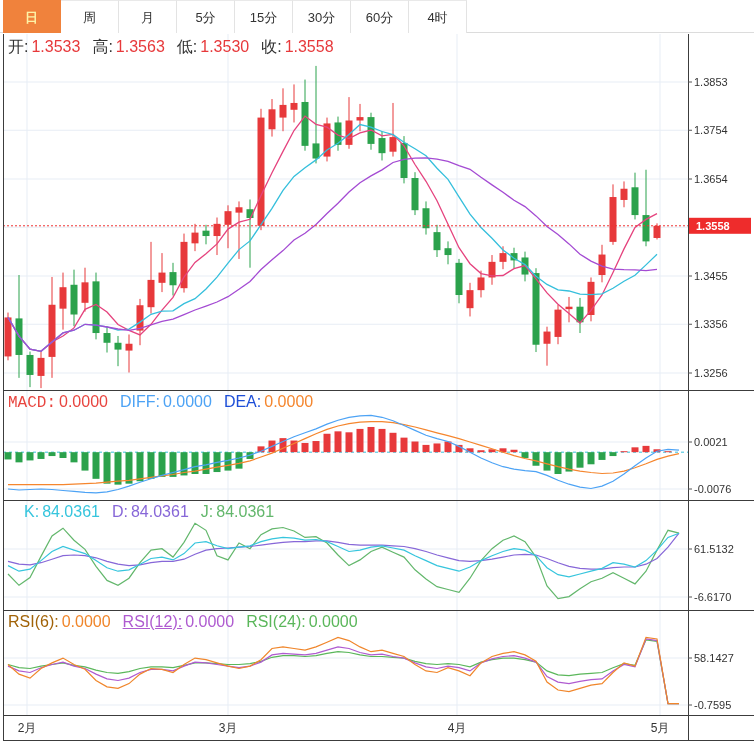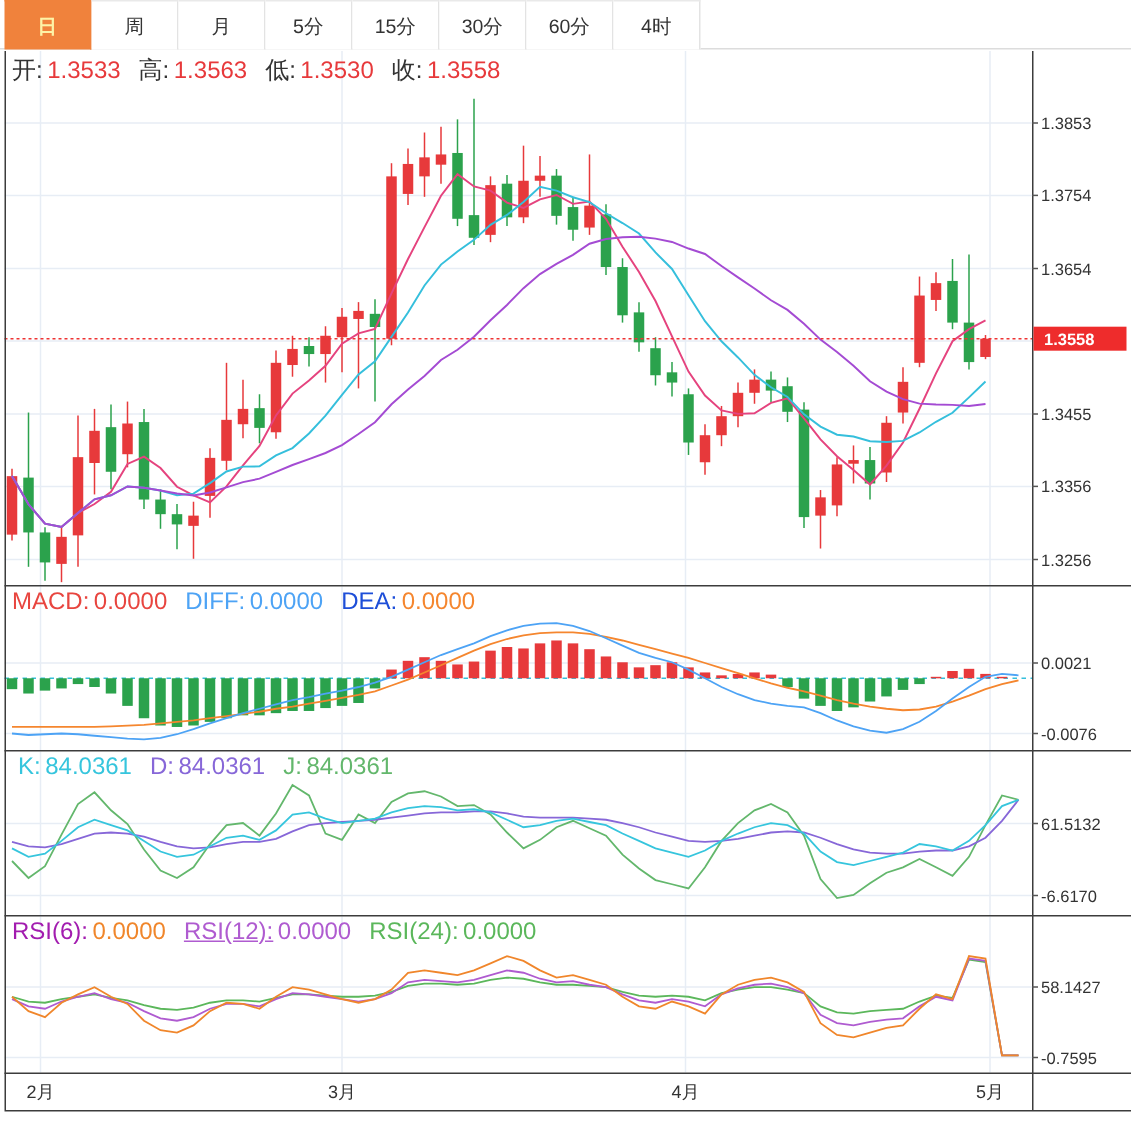--- a/index.html
+++ b/index.html
@@ -10,21 +10,21 @@
           border-bottom:1px solid #dcdcdc;background:#fff;padding-left:3px;box-sizing:border-box;}
   .tab{width:58px;height:33px;line-height:33px;text-align:center;font-size:13px;color:#333;
        border-right:1px solid #e3e3e3;border-top:1px solid #e9e9e9;cursor:pointer;box-sizing:border-box;background:#fff;}
   .tab.active{background:#f0823c;color:#fdf3a7;border-color:#f0823c;font-weight:bold;}
   .legend{position:absolute;z-index:2;font-size:16px;white-space:nowrap;}
   .legend span{margin-right:3px;}
   .legend .gap{margin-right:12px;}
   #quote-row{left:8px;top:37px;}
   #ma-row{left:8px;top:51px;}
   #macd-row{left:8px;top:393px;}
-  #kdj-row{left:12px;top:503px;}
+  #kdj-row{left:24px;top:503px;}
   #rsi-row{left:8px;top:613px;}
 </style>
 </head>
 <body>
 
 <div class="app">
   <svg id="chart" width="754" height="748">
       <g>
         <line x1="3" y1="82" x2="688" y2="82" stroke="#e7edf5" stroke-width="1"></line>
         <line x1="3" y1="130.2562814070352" x2="688" y2="130.2562814070352" stroke="#e7edf5" stroke-width="1"></line>
@@ -330,16 +330,16 @@
       <div class="tab active">日</div>
       <div class="tab">周</div>
       <div class="tab">月</div>
       <div class="tab">5分</div>
       <div class="tab">15分</div>
       <div class="tab">30分</div>
       <div class="tab">60分</div>
       <div class="tab">4时</div>
     </div>
   <div class="legend" id="quote-row"><span style="color: rgb(51, 51, 51);">开:</span><span class="gap" style="color: rgb(231, 57, 59);">1.3533</span><span style="color: rgb(51, 51, 51);">高:</span><span class="gap" style="color: rgb(231, 57, 59);">1.3563</span><span style="color: rgb(51, 51, 51);">低:</span><span class="gap" style="color: rgb(231, 57, 59);">1.3530</span><span style="color: rgb(51, 51, 51);">收:</span><span class="gap" style="color: rgb(231, 57, 59);">1.3558</span></div>
-  <div class="legend" id="macd-row"><span style="color: rgb(232, 69, 63);">MACD:</span><span class="gap" style="color: rgb(232, 69, 63);">0.0000</span><span style="color: rgb(77, 163, 245); margin-top: 12px;">DIFF:</span><span class="gap" style="color: rgb(77, 163, 245);">0.0000</span><span style="color: #1d4ed8;">DEA:</span><span class="gap" style="color: rgb(245, 134, 46);">0.0000</span></div>
+  <div class="legend" id="macd-row"><span style="color: rgb(232, 69, 63); font-family: Liberation Mono, monospace;">MACD:</span><span class="gap" style="color: rgb(232, 69, 63);">0.0000</span><span style="color: rgb(77, 163, 245); margin-top: 12px;">DIFF:</span><span class="gap" style="color: rgb(77, 163, 245);">0.0000</span><span style="color: #1d4ed8;">DEA:</span><span class="gap" style="color: rgb(245, 134, 46);">0.0000</span></div>
   <div class="legend" id="kdj-row"><span style="color: rgb(54, 197, 221);">K:</span><span class="gap" style="color: rgb(54, 197, 221);">84.0361</span><span style="color: rgb(135, 103, 216);">D:</span><span class="gap" style="color: rgb(135, 103, 216);">84.0361</span><span style="color: rgb(99, 183, 108);">J:</span><span class="gap" style="color: rgb(99, 183, 108);">84.0361</span></div>
-  <div class="legend" id="rsi-row"><span style="color: #a21caf;">RSI(6):</span><span class="gap" style="color: rgb(240, 134, 43);">0.0000</span><span style="color: rgb(175, 91, 208); text-decoration: underline;">RSI(12):</span><span class="gap" style="color: rgb(175, 91, 208);">0.0000</span><span style="color: rgb(91, 183, 91);">RSI(24):</span><span class="gap" style="color: rgb(91, 183, 91);">0.0000</span></div>
+  <div class="legend" id="rsi-row"><span style="color: #a16207;">RSI(6):</span><span class="gap" style="color: rgb(240, 134, 43);">0.0000</span><span style="color: rgb(175, 91, 208); text-decoration: underline;">RSI(12):</span><span class="gap" style="color: rgb(175, 91, 208);">0.0000</span><span style="color: rgb(91, 183, 91);">RSI(24):</span><span class="gap" style="color: rgb(91, 183, 91);">0.0000</span></div>
 </div>
 
 </body></html>

